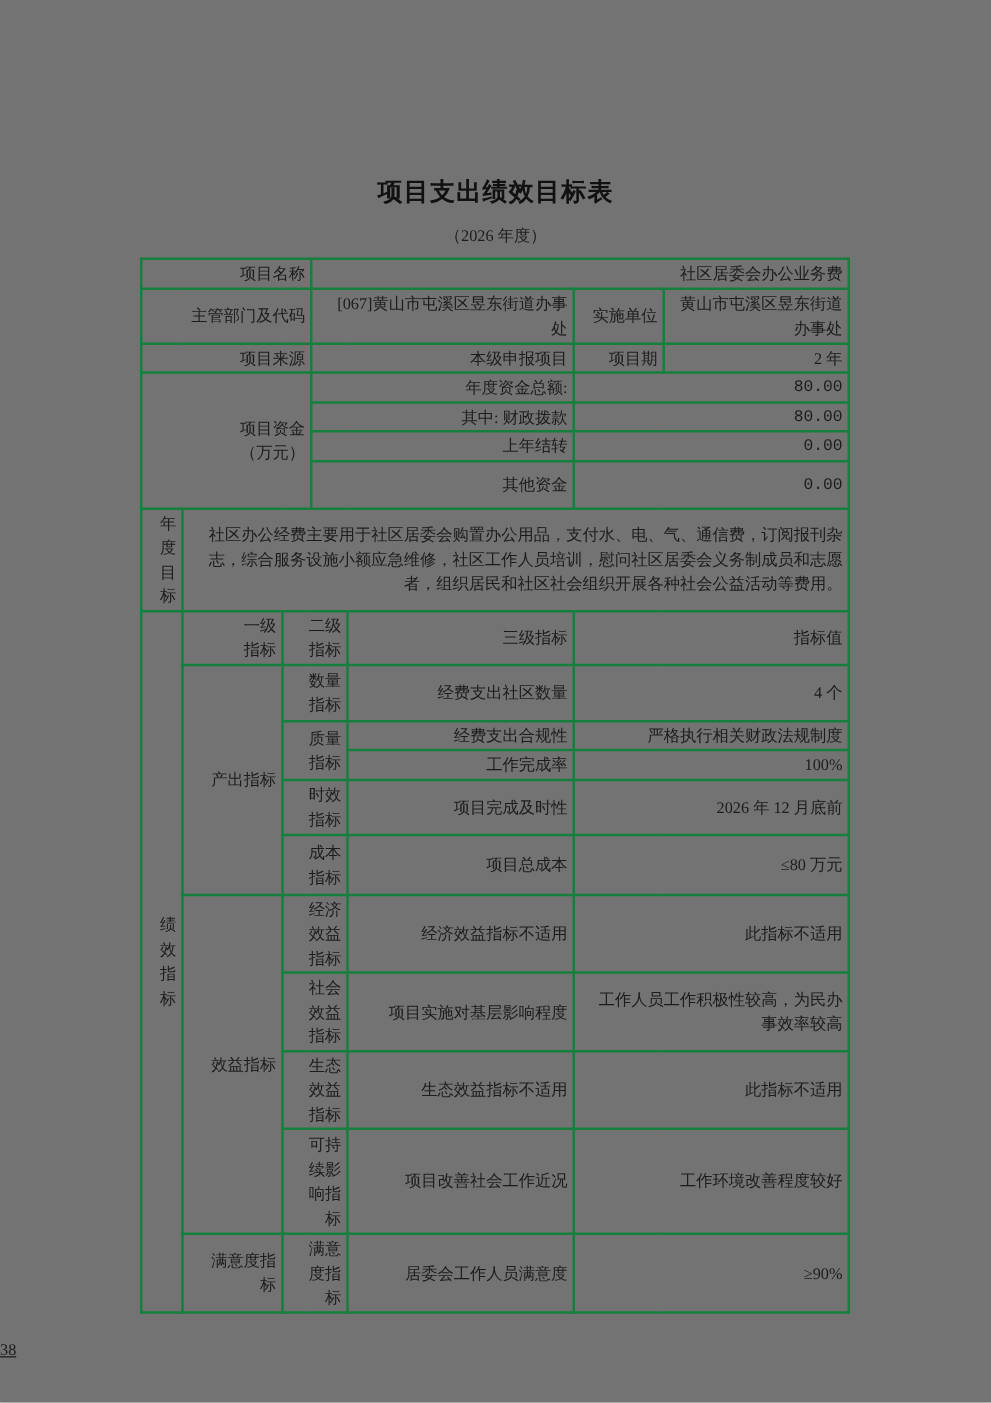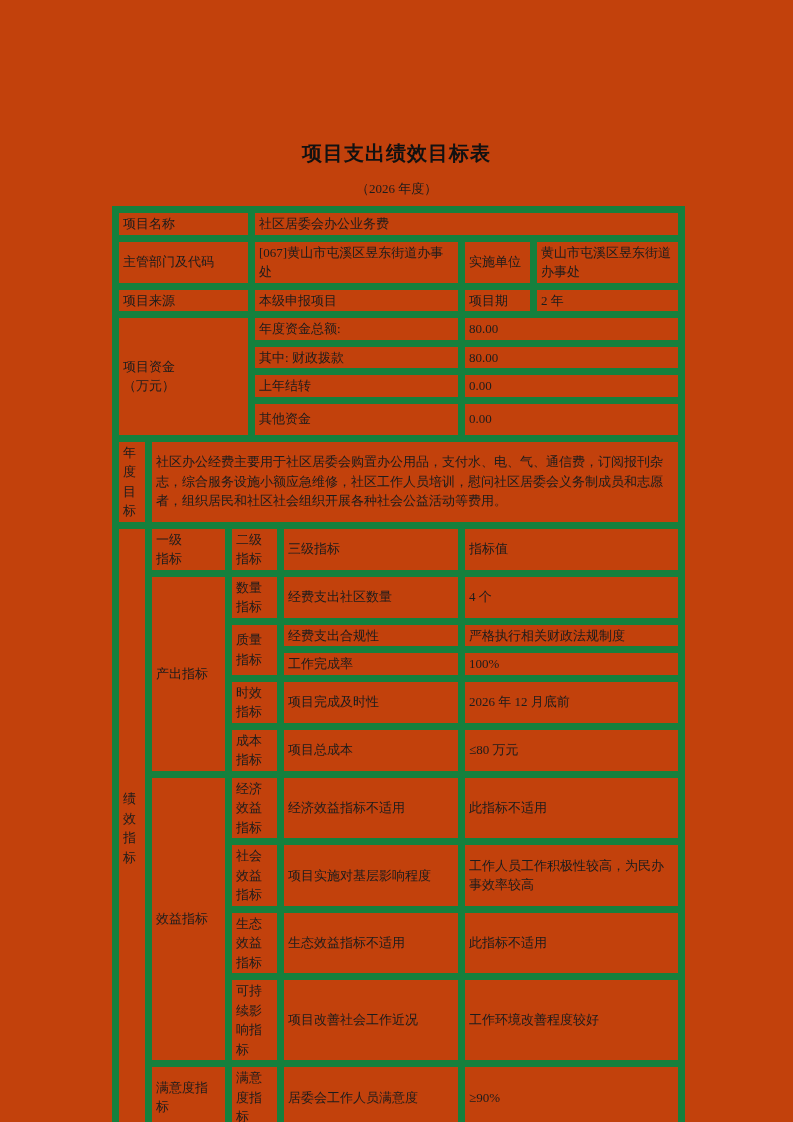--- a/index.html
+++ b/index.html
@@ -1,41 +1,41 @@
 <!DOCTYPE html>
 <html><head>
 <meta charset="utf-8">
 <style>
   html,body{margin:0;padding:0;background:#e9e9e9;}
   .page{
-    width:793px;height:1122px;background:#c2410c;margin:0 auto;
+    width:793px;height:1122px;background:#737373;margin:0 auto;
     font-family:"Liberation Serif","DejaVu Serif",serif;
     color:#1c1c1c;position:relative;overflow:hidden;
     box-shadow:0 0 4px rgba(0,0,0,.25);
   }
   .title{
     padding-top:140px;text-align:center;
     font-family:"Liberation Sans","DejaVu Sans",sans-serif;
     font-weight:700;font-size:20px;letter-spacing:1px;color:#111;
   }
   .subtitle{text-align:center;font-size:13px;margin-top:13px;color:#1c1c1c;}
   table.doc{
     border-collapse:collapse;table-layout:fixed;
     width:566px;margin:8px 0 0 112px;
     font-size:13px;
   }
   table.doc td{
-    border:7px solid #15803d;
-    text-align:left;vertical-align:middle;
+    border:2px solid #15803d;
+    text-align:right;vertical-align:middle;
     padding:1px 4px;line-height:1.5;
     white-space:pre-line;word-break:break-all;
     overflow:hidden;
   }
   td.t-left{text-align:left;}
-  td.money{text-align:right;padding-right:8px;}
+  td.money{text-align:right;padding-right:8px;font-family:Liberation Mono, monospace;}
   td.ind-a{padding-left:16px;}
   td.ind-b{padding-left:30px;}
   td.ind-c{padding-left:60px;}
   td.goal-side{line-height:1.42;padding:1px 2px;}
   td.perf-side{line-height:2.15;padding:1px 2px;}
   td.goal-text{
     text-align:justify;line-height:1.45;padding:4px 13px;
     white-space:normal;
   }
   td.wrapcell{line-height:1.55;}

